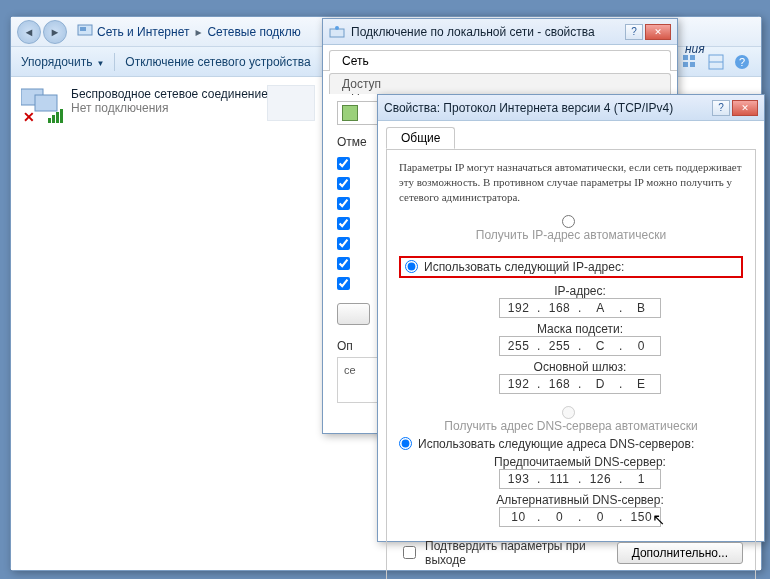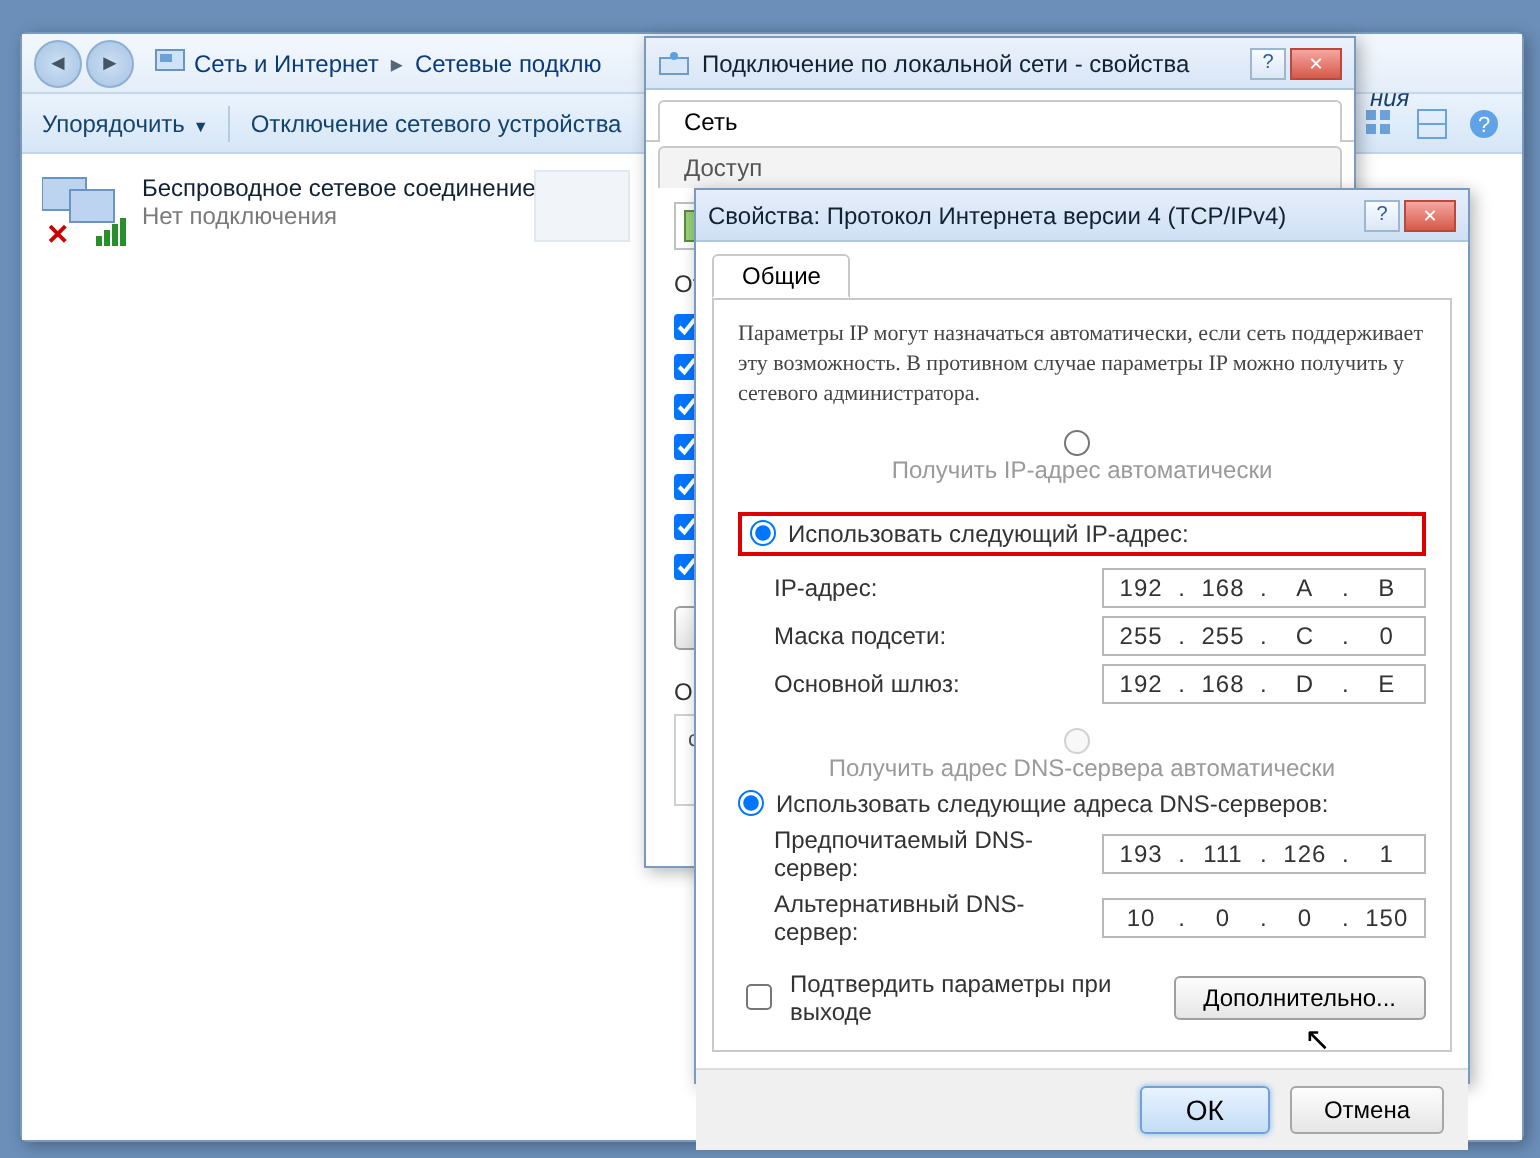--- a/index.html
+++ b/index.html
@@ -40,31 +40,31 @@
   .adapter-row { border:1px solid #c0c0c0; height:24px; display:flex; align-items:center; padding:0 4px; margin:6px 0 10px; }
   .adapter-ico { width:16px; height:16px; background:#9ad07a; border:1px solid #5a8a42; margin-right:6px; }
   .checks { margin-top:4px; }
   .chk { display:flex; align-items:center; height:20px; }
   .chk input { margin:0 6px 0 0; }
   .btnrow { display:flex; gap:8px; margin-top:10px; }
   .xpbtn { padding:3px 14px; font-size:12px; border:1px solid #9f9f9f; background:linear-gradient(#fdfdfd,#e6e6e6); border-radius:3px; }
   .desc { margin-top:14px; }
   .desc-box { border:1px solid #d0d0d0; min-height:46px; padding:6px; font-size:11px; color:#555; margin-top:4px; }
   
-  .ipwin { left: 347px; top: 94px; width: 388px; height: 448px; }
+  .ipwin { left: 377px; top: 94px; width: 388px; height: 448px; }
   .ip-titlebar { background:linear-gradient(#e6eefb,#cfe0f4); }
   .ip-help { width:18px; height:16px; border:1px solid #9fb6cf; background:linear-gradient(#f8fbff,#dbe7f5); display:inline-flex; align-items:center; justify-content:center; font-size:10px; margin-left:2px; color:#2a5a9a; }
   .ip-tabs { height:28px; padding:6px 8px 0; font-size:12px; }
   .ip-tab { display:inline-block; padding:3px 14px; border:1px solid #c9c9c9; border-bottom-color:#fff; background:#fff; border-radius:3px 3px 0 0; }
   .ip-body { border:1px solid #c9c9c9; margin:0 8px 8px; padding:10px 12px 12px; font-size:12px; color:#333; }
   .ip-desc { font-size:11px; color:#444; margin-bottom:10px; line-height:1.35;font-family:Liberation Serif, serif; }
   .radio-row { display:flex; align-items:center; margin:4px 0; }
   .radio-row input { margin:0 6px 0 0; }
   .radio-hi { border:2px solid #d00; padding:2px 4px; margin:14px 0 6px; }
-  .field-row { display:flex; align-items:center; margin:4px 0 4px 18px; }
+  .field-row { display:flex; align-items:center; margin:4px 0 4px 18px;flex-direction:column; }
   .field-row label { flex:1; }
   .ipbox { width:162px; height:20px; border:1px solid #b8b8b8; display:flex; align-items:center; justify-content:space-evenly; font-size:12px; letter-spacing:.5px; background:#fff; }
   .ipbox span.dot { color:#333; }
   .ipbox span.oct { width:28px; text-align:center; }
   .dns-sec { margin-top:12px; }
   .dimmed { color:#9a9a9a;flex-direction:column; }
   .bottom { display:flex; align-items:center; margin-top:12px; }
   .bottom .spacer { flex:1; }
   .ok-row { display:flex; justify-content:flex-end; gap:10px; padding:8px 12px; background:#f0f0f0; border-top:1px solid #dcdcdc; }
   .okbtn { padding:3px 22px; font-size:14px; border:1px solid #6fa3d8; background:linear-gradient(#e8f3ff,#c3ddf6); border-radius:3px; box-shadow:0 0 3px #7fb2e6;margin-left:33px; }

